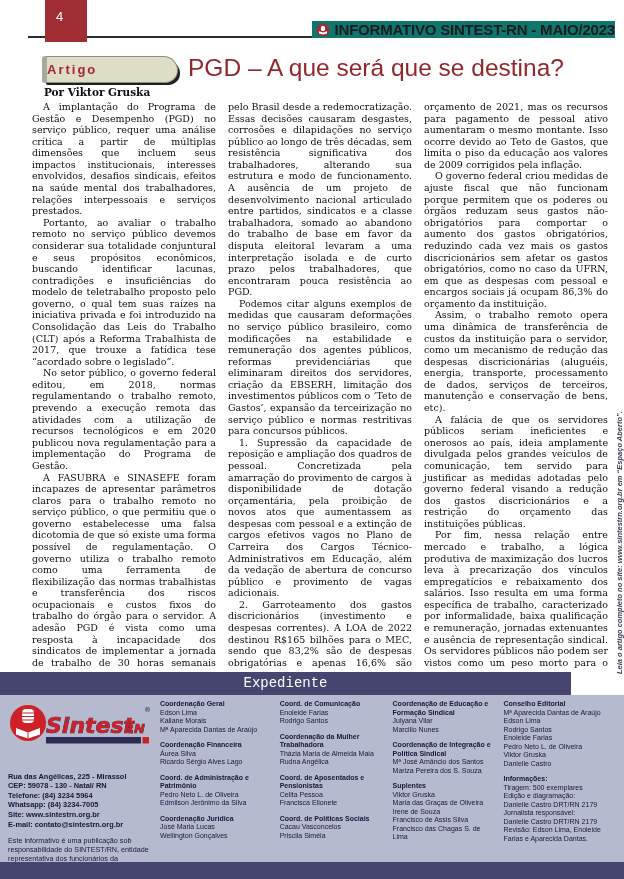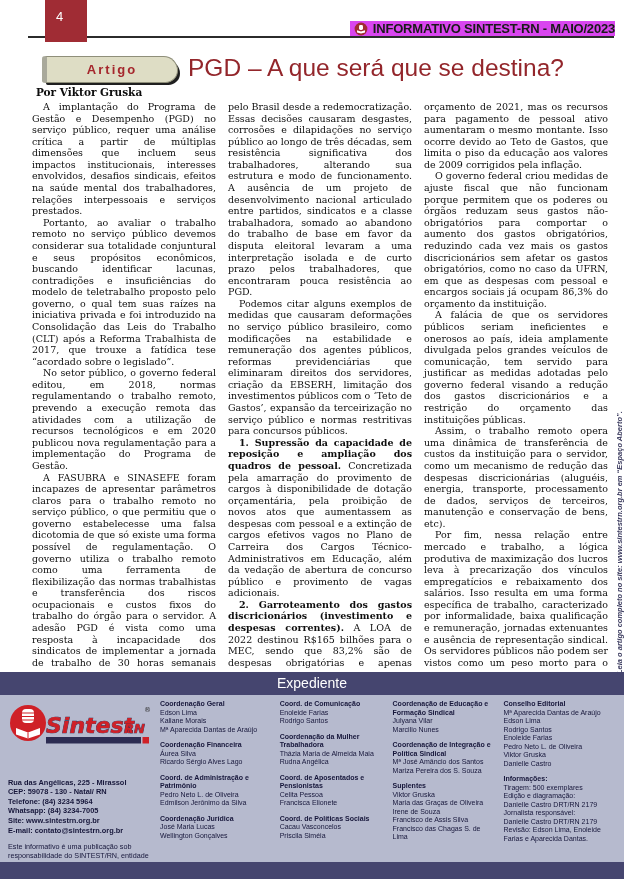--- a/index.html
+++ b/index.html
@@ -4,61 +4,61 @@
 <style>
   html,body{margin:0;padding:0;background:#e8e8e8;}
   .page{position:relative;width:624px;height:879px;background:#ffffff;overflow:hidden;
         font-family:"Liberation Sans",sans-serif;color:#111;}
 
   
   .page-num-tab{position:absolute;left:45px;top:0;width:42px;height:42px;background:#a02c34;
                 color:#fff;font-size:13px;box-sizing:border-box;padding:9px 0 0 11px;z-index:3;}
   .header-rule{position:absolute;left:28px;top:36px;width:586px;height:2px;background:#2b2b2b;z-index:1;}
   .masthead{position:absolute;top:21px;right:9px;display:flex;align-items:center;gap:5px;
-            font-size:13px;font-weight:bold;letter-spacing:-0.2px;color:#1a1a1a;background:#d946ef;padding-left:4px;z-index:2;}
+            font-size:15px;font-weight:bold;letter-spacing:-0.2px;color:#1a1a1a;background:#0f766e;padding-left:4px;z-index:2;}
 
   
   .badge{position:absolute;left:42px;top:56px;width:130px;height:25px;background:#deddc5;
          border:1px solid #8f8f7a;border-left:5px solid #a9a99b;border-radius:3px 16px 14px 3px;
-         box-shadow:3px 3px 0 -1px #1f1f1f;display:flex;align-items:center;justify-content:center;}
+         box-shadow:3px 3px 0 -1px #1f1f1f;display:flex;align-items:center;justify-content:flex-start;}
   .badge span{color:#a5262c;font-weight:bold;font-size:13px;letter-spacing:2px;}
   .title{position:absolute;left:188px;top:54px;width:424px;font-size:24.5px;color:#93262b;white-space:nowrap;}
-  .byline{position:absolute;left:36px;top:86px;font-size:10.5px;font-weight:bold;
+  .byline{position:absolute;left:44px;top:86px;font-size:10.5px;font-weight:bold;
           font-family:"DejaVu Serif",serif;color:#0d0d0d;}
 
   
   .columns{position:absolute;left:32px;top:101px;width:576px;height:568px;display:flex;gap:12px;
            overflow:hidden;font-family:"DejaVu Serif",serif;font-size:9.5px;line-height:1.22;
            text-align:justify;color:#0e0e0e;}
   .col{width:186px;}
   .col p{margin:0;}
   .col p.indent{text-indent:11px;}
   .seg-normal{font-weight:normal;font-style:normal;}
-  .seg-bold{font-weight:bold;}
+  .seg-bold{font-weight:normal;}
   .seg-italic{}
 
   .side-note{position:absolute;right:0px;top:376px;height:334px;writing-mode:vertical-rl;
              transform:rotate(180deg);font-size:7.5px;font-style:italic;font-weight:bold;
              color:#3a3a5e;text-align:center;line-height:1.1;}
 
   
-  .exp-band{position:absolute;left:0;top:672px;width:624px;height:23px;background:#45456f;
-            color:#fff;text-align:center;font-size:14px;line-height:23px;}
+  .exp-band{position:absolute;left:0;top:672px;width:571px;height:23px;background:#45456f;
+            color:#fff;text-align:center;font-size:14px;line-height:23px;font-family:Liberation Mono, monospace;}
   .footer{position:absolute;left:0;top:695px;width:624px;height:167px;background:#b6bace;color:#16163a;}
   .footer-strip{position:absolute;left:0;top:862px;width:624px;height:17px;background:#45456f;}
   .footer-cols{display:flex;gap:9px;padding:5px 5px 0 8px;box-sizing:border-box;}
   .fcol{font-size:7px;line-height:1.22;}
   .fcol .fsec{margin-bottom:7px;}
   .fsec-title{font-weight:bold;}
   .fcol-contact{width:143px;}
   .fcol-w2{width:115px;}
   .fcol-w3{width:108px;}
   .fcol-w4{width:106px;}
   .fcol-w5{width:120px;}
-  .contact-lines{font-weight:bold;font-size:7.4px;margin-top:19px;line-height:1.3;}
+  .contact-lines{font-weight:bold;font-size:7.4px;margin-top:13px;line-height:1.3;}
   .contact-note{margin-top:7px;font-size:7.2px;line-height:1.25;}
   .logo-wrap{width:143px;}
 </style>
 </head>
 <body>
 
 <div class="page">
 
   <div class="page-num-tab">
     <span>4</span>
@@ -91,22 +91,22 @@
       </div>
     <div class="col">
         <p><span class="seg-normal">pelo Brasil desde a redemocratização. Essas decisões causaram desgastes, corrosões e dilapidações no serviço público ao longo de três décadas, sem resistência significativa dos trabalhadores, alterando sua estrutura e modo de funcionamento. A ausência de um projeto de desenvolvimento nacional articulado entre partidos, sindicatos e a classe trabalhadora, somado ao abandono do trabalho de base em favor da disputa eleitoral levaram a uma interpretação isolada e de curto prazo pelos trabalhadores, que encontraram pouca resistência ao PGD.</span></p>
         <p class="indent"><span class="seg-normal">Podemos citar alguns exemplos de medidas que causaram deformações no serviço público brasileiro, como </span><span class="seg-italic">modificações na estabilidade e remuneração dos agentes públicos, reformas previdenciárias que eliminaram direitos dos servidores, criação da EBSERH, limitação dos investimentos públicos com o ‘Teto de Gastos’, expansão da terceirização no serviço público e normas restritivas para concursos públicos.</span></p>
         <p class="indent"><span class="seg-bold">1. Supressão da capacidade de reposição e ampliação dos quadros de pessoal.</span><span class="seg-normal"> Concretizada pela amarração do provimento de cargos à disponibilidade de dotação orçamentária, pela proibição de novos atos que aumentassem as despesas com pessoal e a extinção de cargos efetivos vagos no Plano de Carreira dos Cargos Técnico-Administrativos em Educação, além da vedação de abertura de concurso público e provimento de vagas adicionais.</span></p>
         <p class="indent"><span class="seg-bold">2. Garroteamento dos gastos discricionários (investimento e despesas correntes).</span><span class="seg-normal"> A LOA de 2022 destinou R$165 bilhões para o MEC, sendo que 83,2% são de despesas obrigatórias e apenas 16,6% são discricionárias. As dotações para a educação superior estão 7,9% abaixo do</span></p>
       </div>
     <div class="col">
         <p><span class="seg-normal">orçamento de 2021, mas os recursos para pagamento de pessoal ativo aumentaram o mesmo montante. Isso ocorre devido ao Teto de Gastos, que limita o piso da educação aos valores de 2009 corrigidos pela inflação.</span></p>
         <p class="indent"><span class="seg-normal">O governo federal criou medidas de ajuste fiscal que não funcionam porque permitem que os poderes ou órgãos reduzam seus gastos não-obrigatórios para comportar o aumento dos gastos obrigatórios, reduzindo cada vez mais os gastos discricionários sem afetar os gastos obrigatórios, como no caso da UFRN, em que as despesas com pessoal e encargos sociais já ocupam 86,3% do orçamento da instituição.</span></p>
+        <p class="indent"><span class="seg-normal">Assim, o trabalho remoto opera uma dinâmica de transferência de custos da instituição para o servidor, como um mecanismo de redução das despesas discricionárias (aluguéis, energia, transporte, processamento de dados, serviços de terceiros, manutenção e conservação de bens, etc).</span></p>
         <p class="indent"><span class="seg-normal">A falácia de que os servidores públicos seriam ineficientes e onerosos ao país, ideia amplamente divulgada pelos grandes veículos de comunicação, tem servido para justificar as medidas adotadas pelo governo federal visando a redução dos gastos discricionários e a restrição do orçamento das instituições públicas.</span></p>
-        <p class="indent"><span class="seg-normal">Assim, o trabalho remoto opera uma dinâmica de transferência de custos da instituição para o servidor, como um mecanismo de redução das despesas discricionárias (aluguéis, energia, transporte, processamento de dados, serviços de terceiros, manutenção e conservação de bens, etc).</span></p>
         <p class="indent"><span class="seg-normal">Por fim, nessa relação entre mercado e trabalho, a lógica produtiva de maximização dos lucros leva à precarização dos vínculos empregatícios e rebaixamento dos salários. Isso resulta em uma forma específica de trabalho, caracterizado por informalidade, baixa qualificação e remuneração, jornadas extenuantes e ausência de representação sindical. Os servidores públicos não podem ser vistos como um peso morto para o país e nem a presença do Estado como um empecilho ao desenvolvimento do mesmo.</span></p>
       </div>
   </div>
 
   <div class="side-note">Leia o artigo completo no site: www.sintestrn.org.br em “Espaço Aberto”.</div>
 
   <div class="exp-band">
     <span>Expediente</span>
   </div>
 

